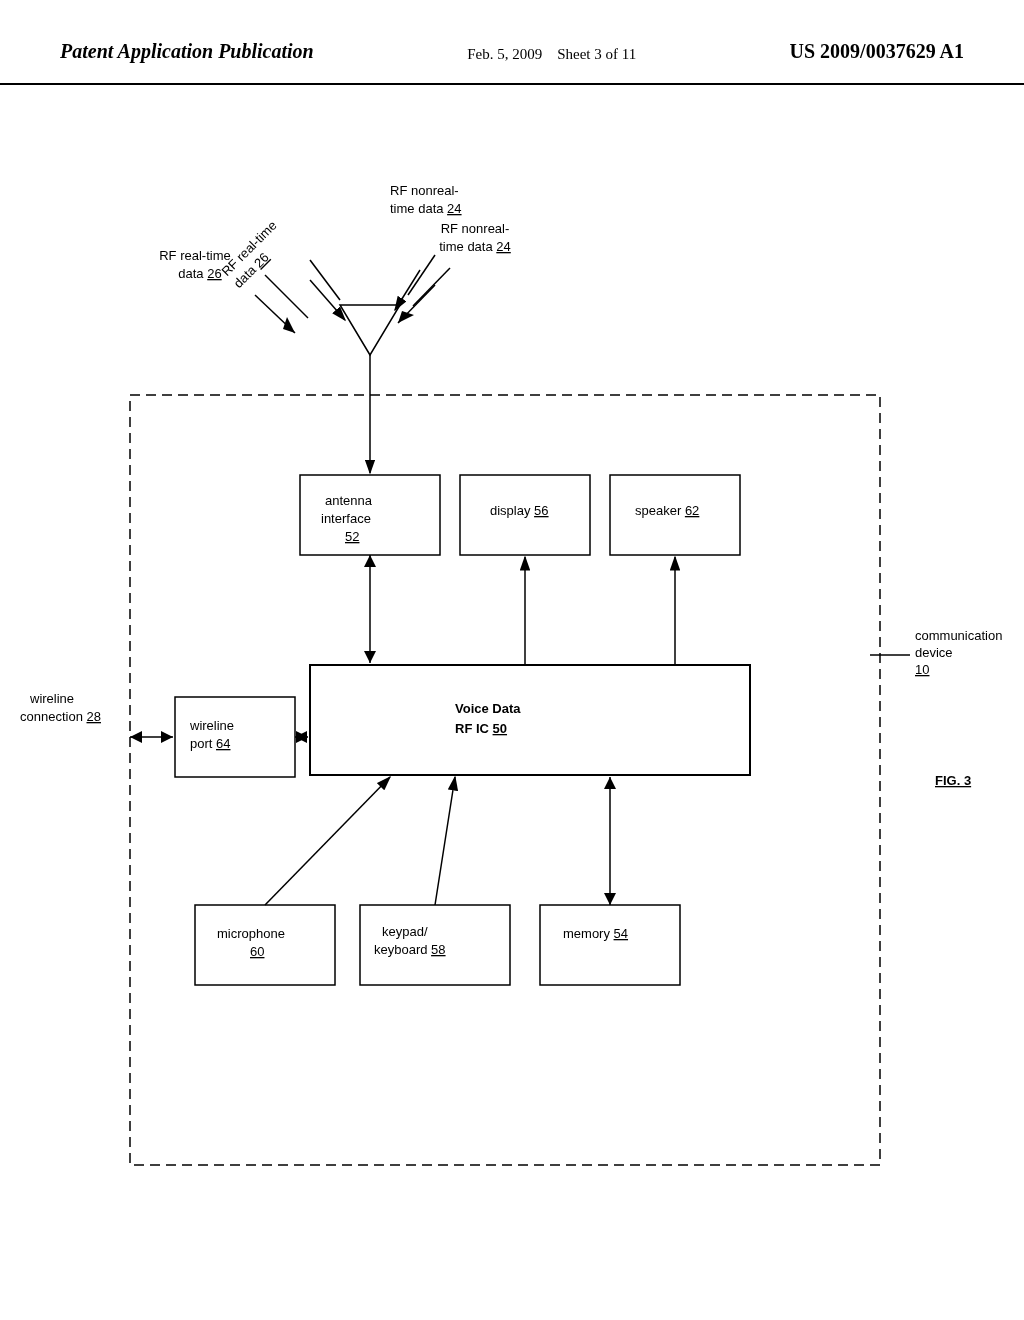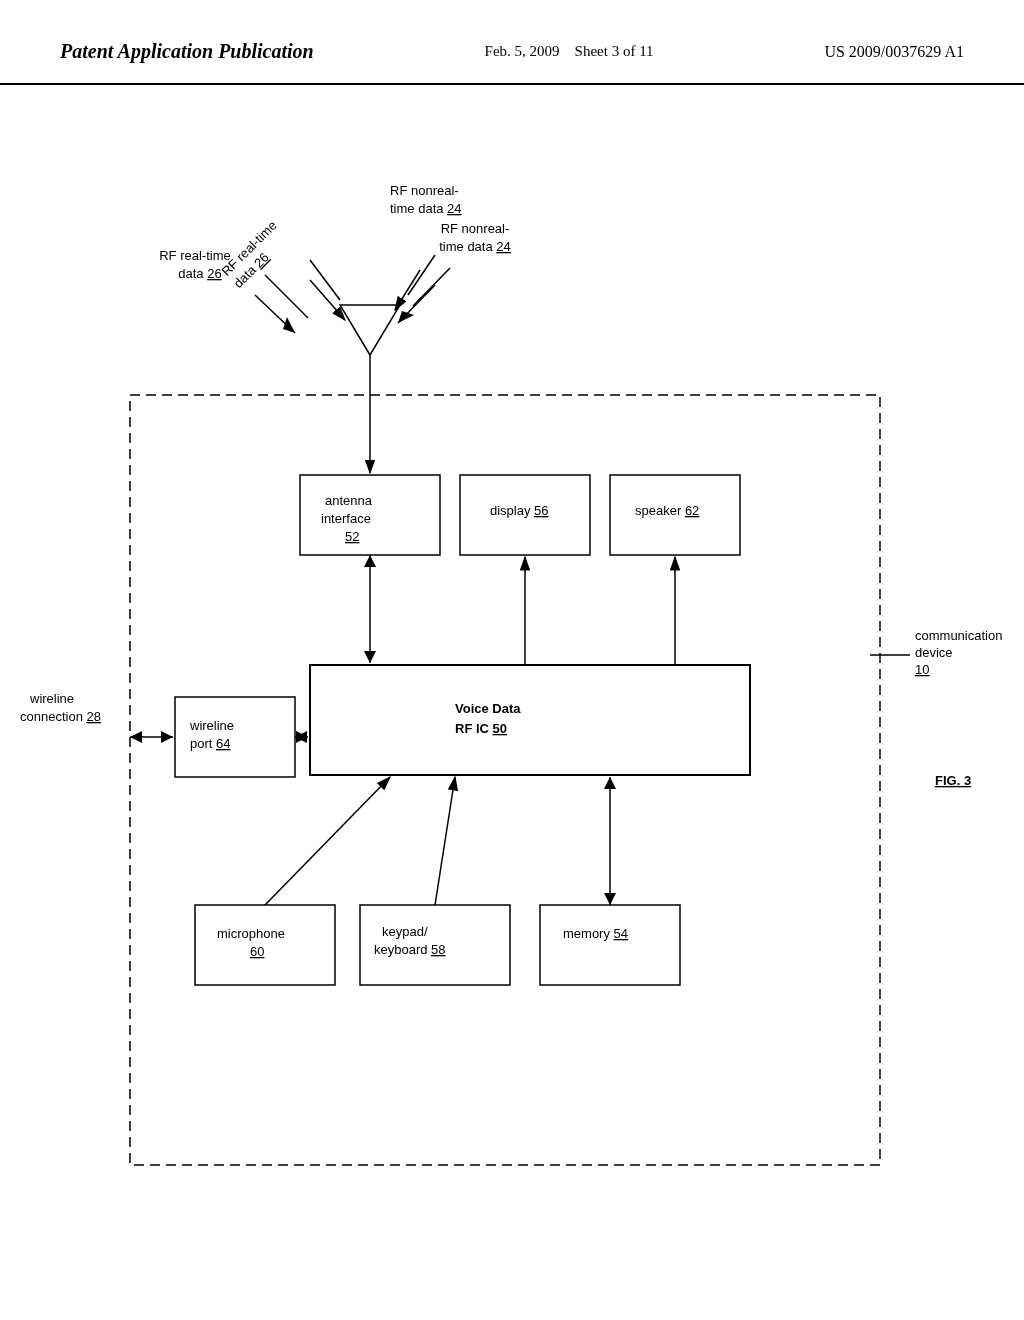--- a/index.html
+++ b/index.html
@@ -9,36 +9,36 @@
       background: #ffffff;
       font-family: 'Times New Roman', Times, serif;
       overflow: hidden;
       position: relative;
     }
 
     
     .header {
       display: flex;
       justify-content: space-between;
-      align-items: center;
+      align-items: flex-end;
       padding: 40px 60px 20px 60px;
       border-bottom: 2px solid #000;
     }
     .header-left {
       font-size: 20px;
       font-weight: bold;
       font-style: italic;
     }
     .header-center {
       font-size: 15px;
       text-align: center;
     }
     .header-right {
-      font-size: 16px;
-      font-weight: normal;
+      font-size: 20px;
+      font-weight: bold;
     }
 
     
     .diagram-area {
       position: relative;
       width: 100%;
       height: 1200px;
     }
 
     svg {

